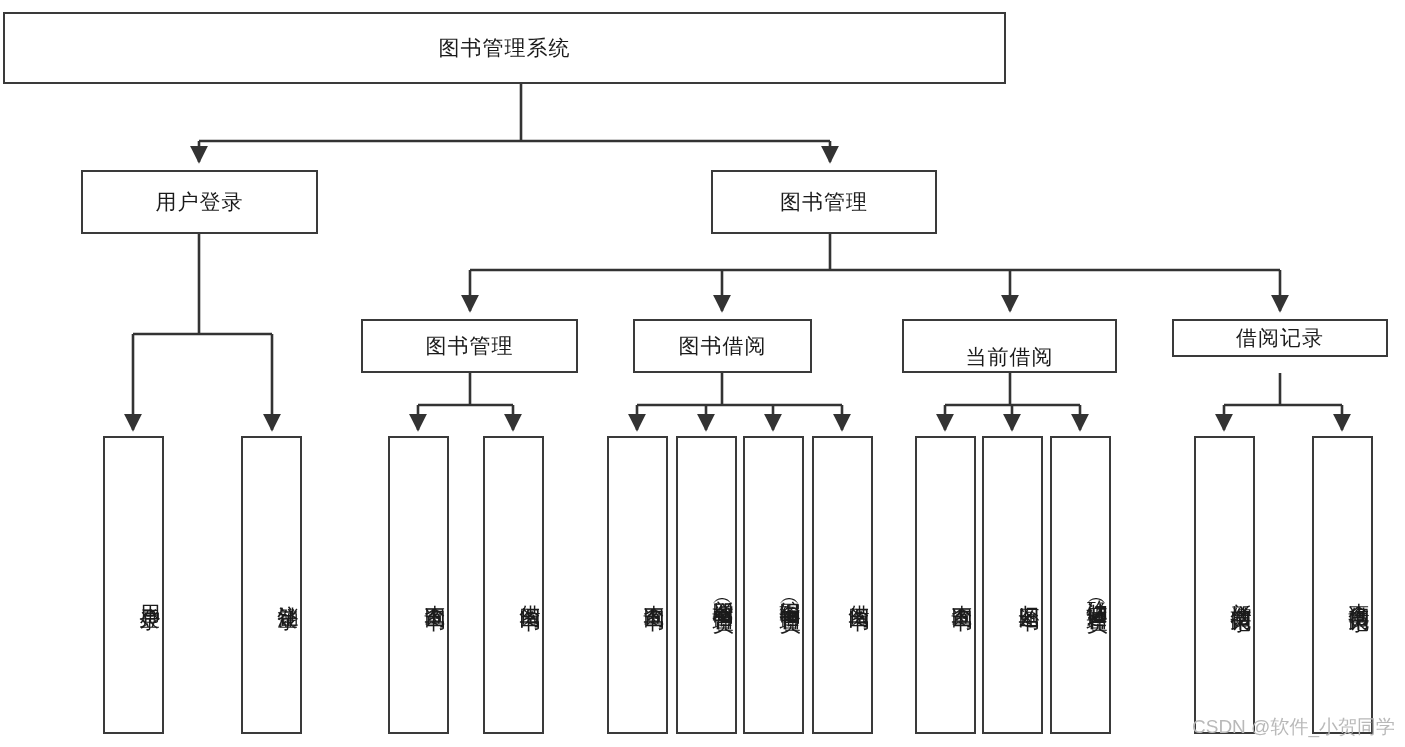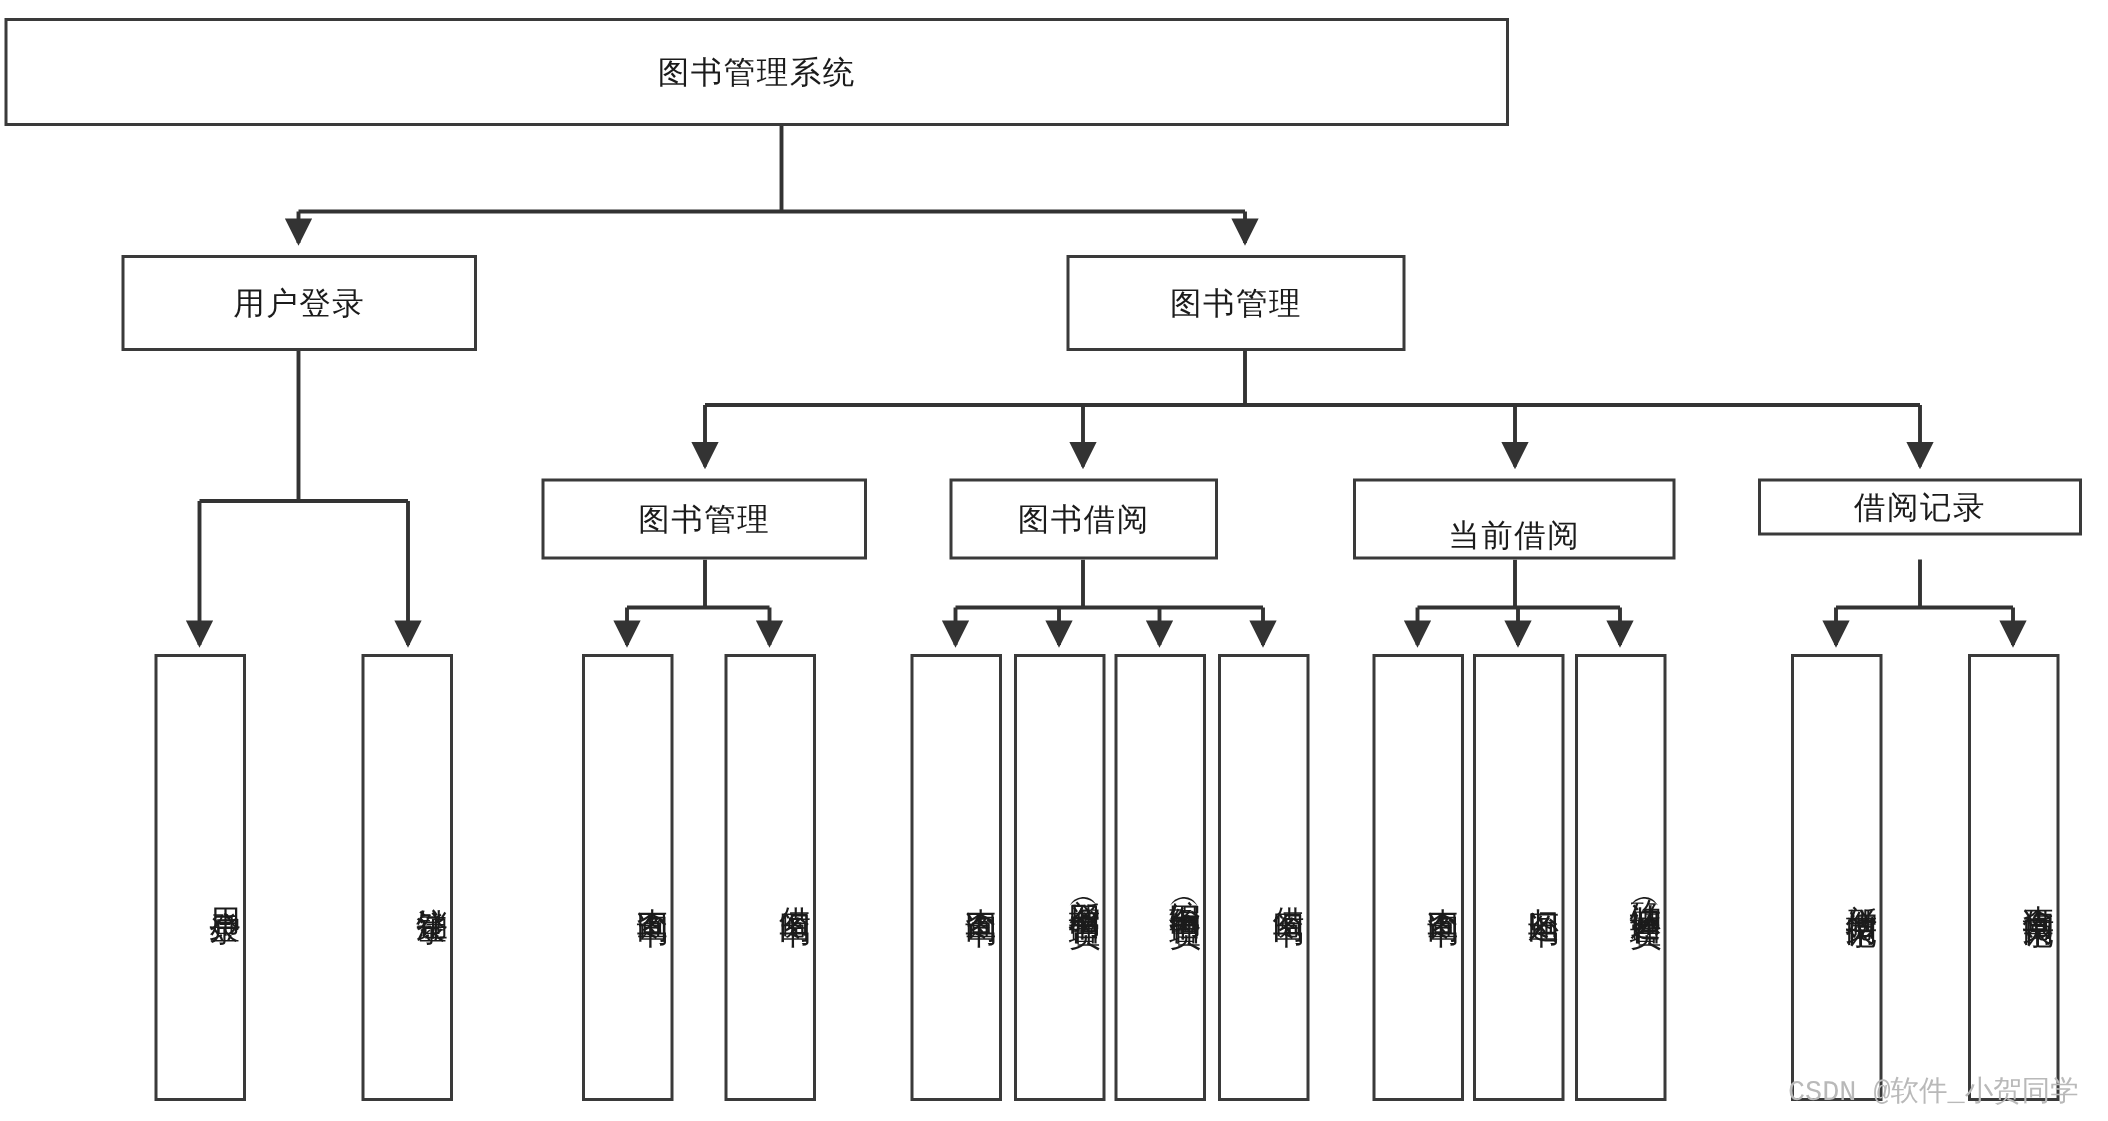--- a/index.html
+++ b/index.html
@@ -54,21 +54,21 @@
     text-orientation: upright;
   }
   .watermark {
     position: absolute;
     left: 1192px;
     top: 714px;
     font-size: 19px;
     color: #b9b9b9;
     white-space: nowrap;
     z-index: 5;
-    font-family: Liberation Mono, monospace;
+    font-family: Liberation Sans, sans-serif;
   }
 </style>
 </head>
 <body>
 
 <div id="canvas">
 
   <svg id="edges" viewBox="0 0 1405 747" xmlns="http://www.w3.org/2000/svg">
     <defs>
       <marker id="arw" viewBox="0 0 10 10" refX="9" refY="5" markerWidth="7" markerHeight="7" orient="auto-start-reverse">

